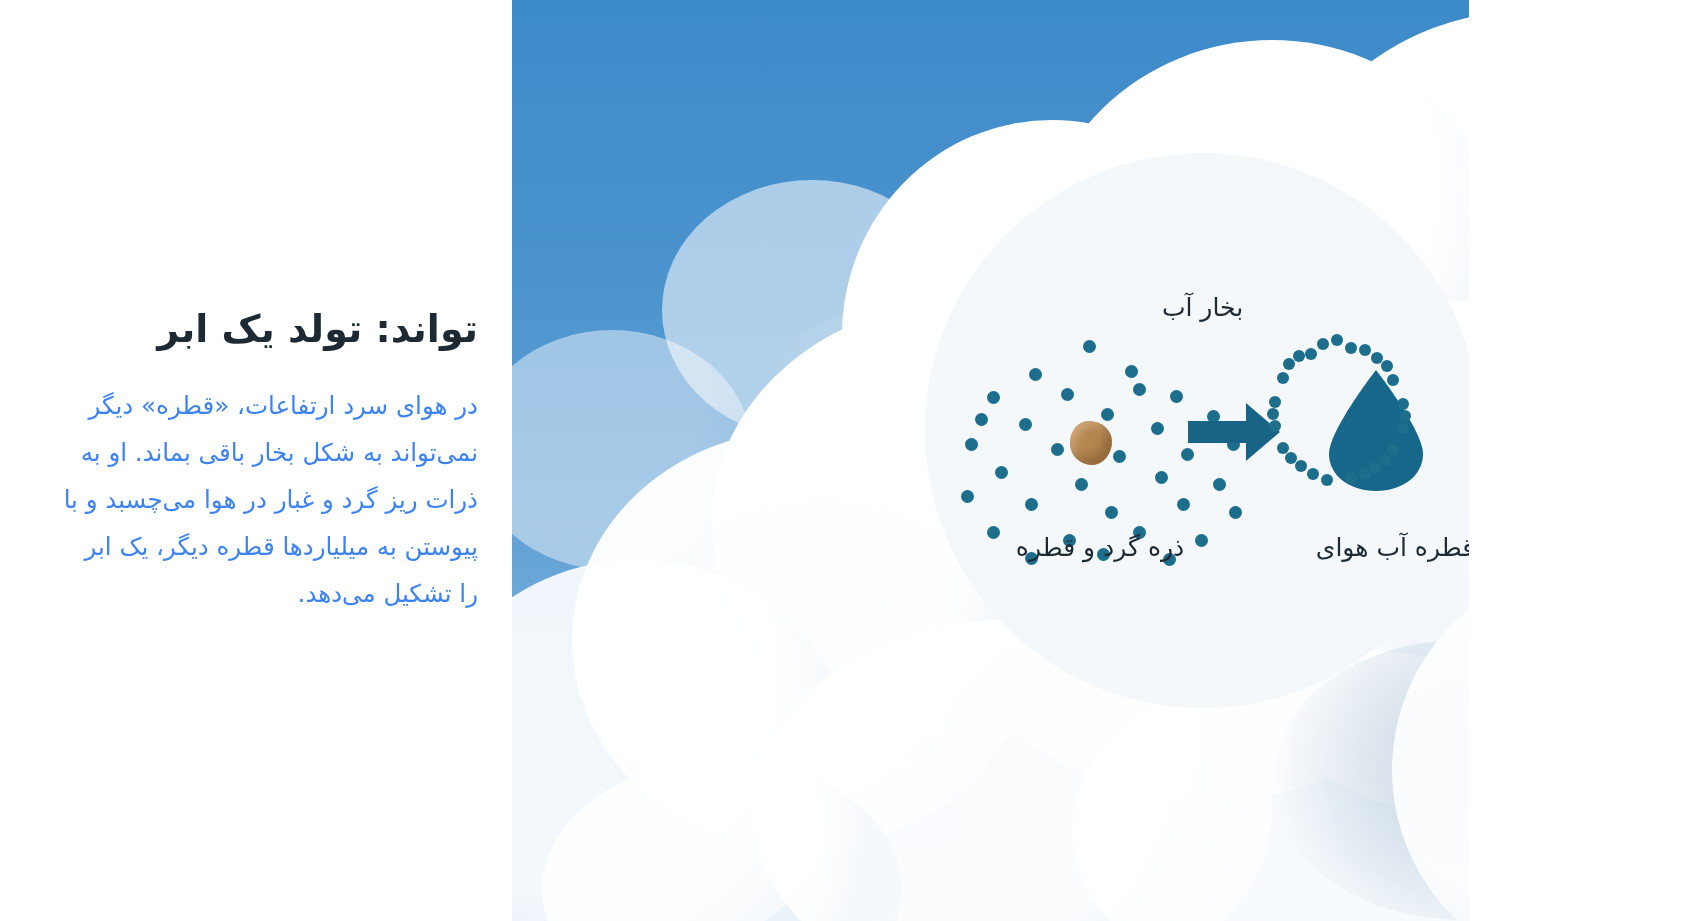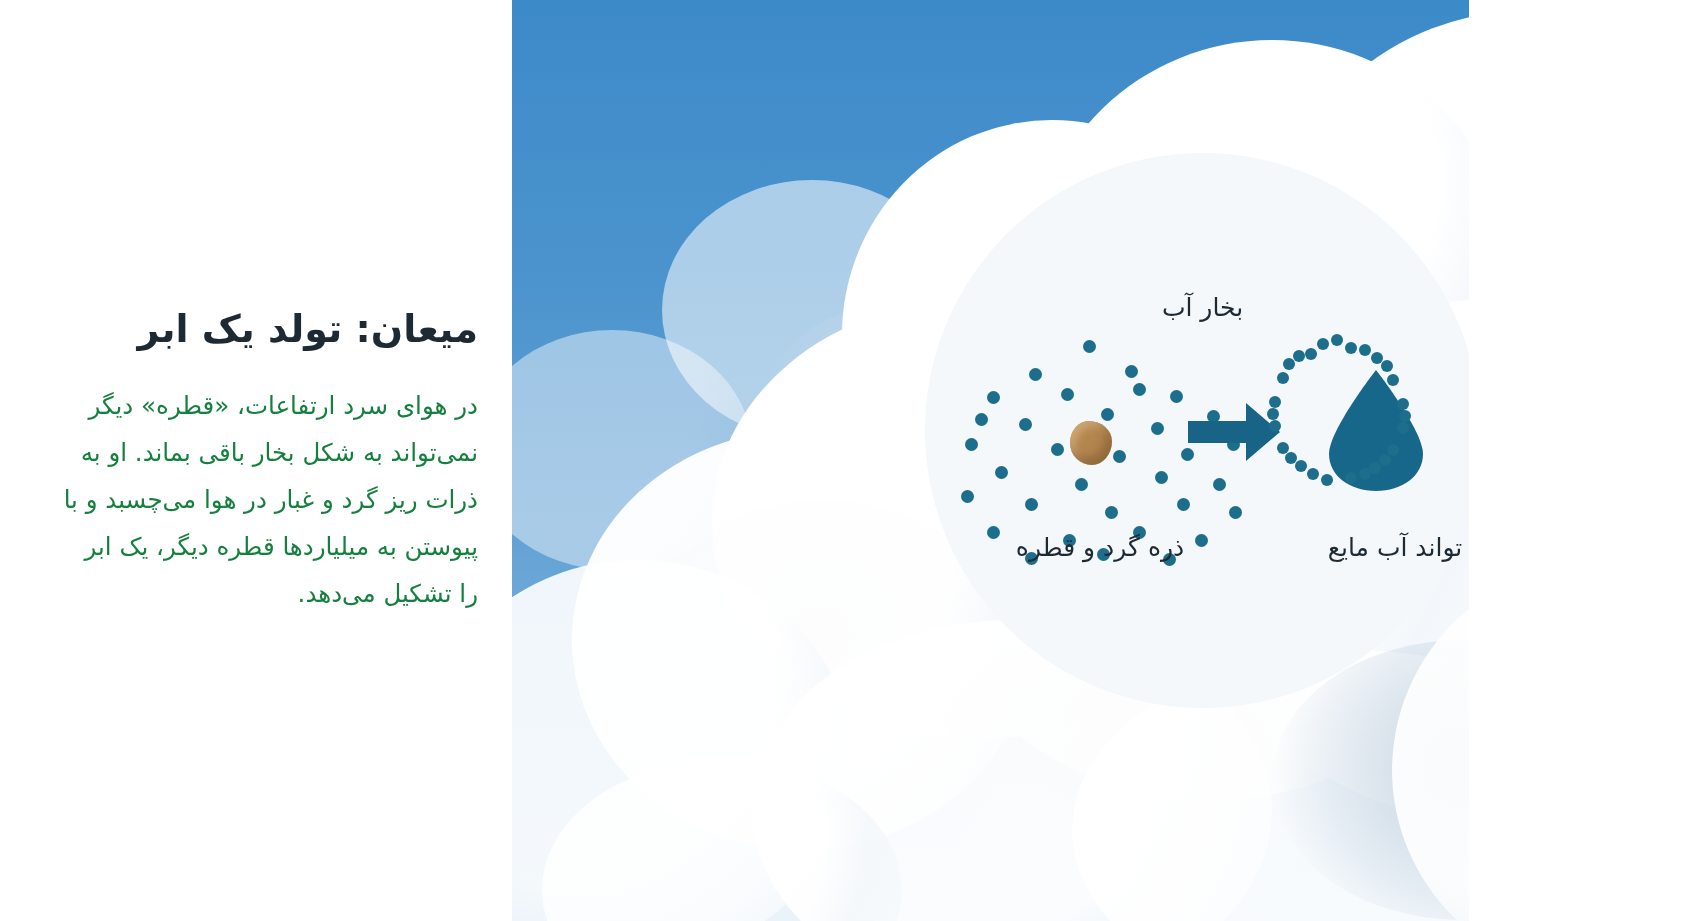--- a/index.html
+++ b/index.html
@@ -18,21 +18,21 @@
     padding:0 34px 0 60px;
   }
   .slide-title{
     direction:rtl; text-align:right;
     font-size:38px; font-weight:700; color:#1e2a33;
     letter-spacing:-0.2px; line-height:1.35;
     margin-bottom:26px;
   }
   .slide-body{
     direction:rtl; text-align:right;
-    font-size:24.5px; font-weight:400; color:#15803d;
+    font-size:24.5px; font-weight:400; color:#3b82f6;
     line-height:1.92;
   }
 
   
   .photo{
     position:absolute; left:512px; top:0; width:957px; height:921px;
     overflow:hidden;
     background:
       linear-gradient(180deg,#3d8ac9 0%, #4a93cd 28%, #5f9fd4 55%, #79b0dc 75%, #9cc4e6 100%);
   }
@@ -210,22 +210,22 @@
         <i style="left:-8px;top:70px"></i>
         <i style="left:124px;top:72px"></i>
         <i style="left:10px;top:114px"></i>
         <i style="left:104px;top:116px"></i>
         <i style="left:32px;top:130px"></i>
         <i style="left:84px;top:130px"></i>
         <i style="left:56px;top:-4px"></i>
       </div>
 
       <div class="dg-label lbl-dust">ذره گرد و قطره</div>
-      <div class="dg-label lbl-drop">تواند آب مایع</div>
+      <div class="dg-label lbl-drop">قطره آب هوای</div>
     </div>
   </div>
 
   <div class="text-panel">
-    <h1 class="slide-title">میعان: تولد یک ابر</h1>
+    <h1 class="slide-title">تواند: تولد یک ابر</h1>
     <p class="slide-body">در هوای سرد ارتفاعات، «قطره» دیگر نمی‌تواند به شکل بخار باقی بماند. او به ذرات ریز گرد و غبار در هوا می‌چسبد و با پیوستن به میلیاردها قطره دیگر، یک ابر را تشکیل می‌دهد.</p>
   </div>
 
 </div>
 
 </body></html>

